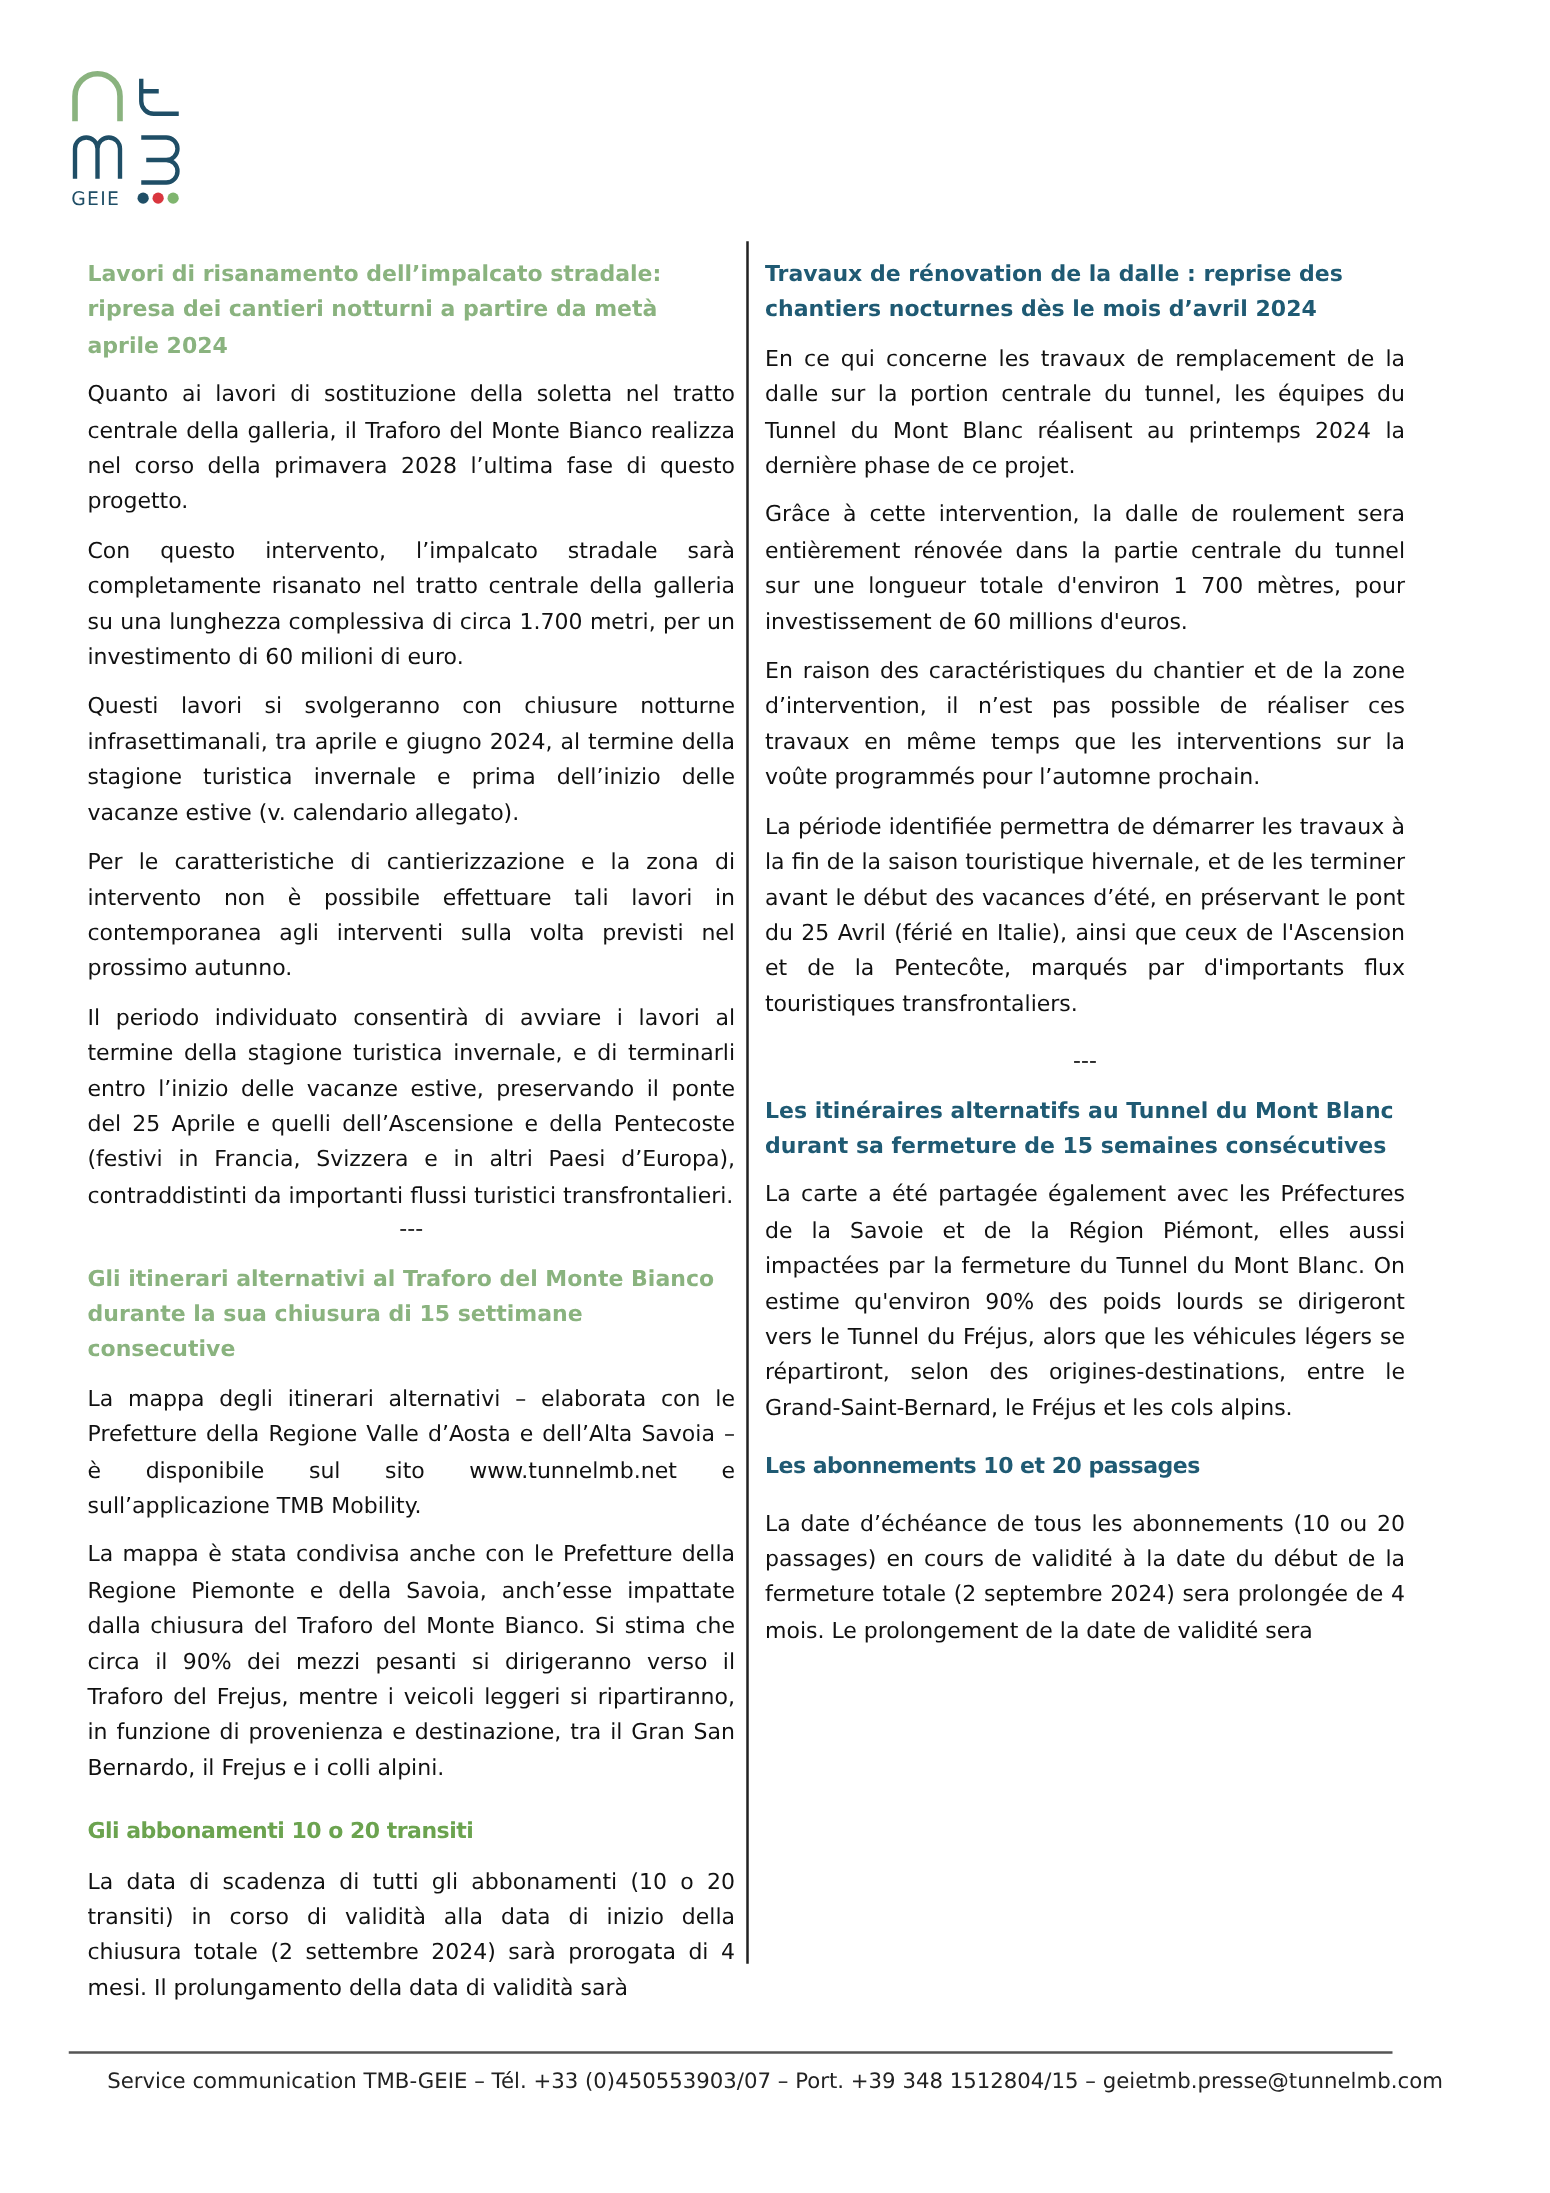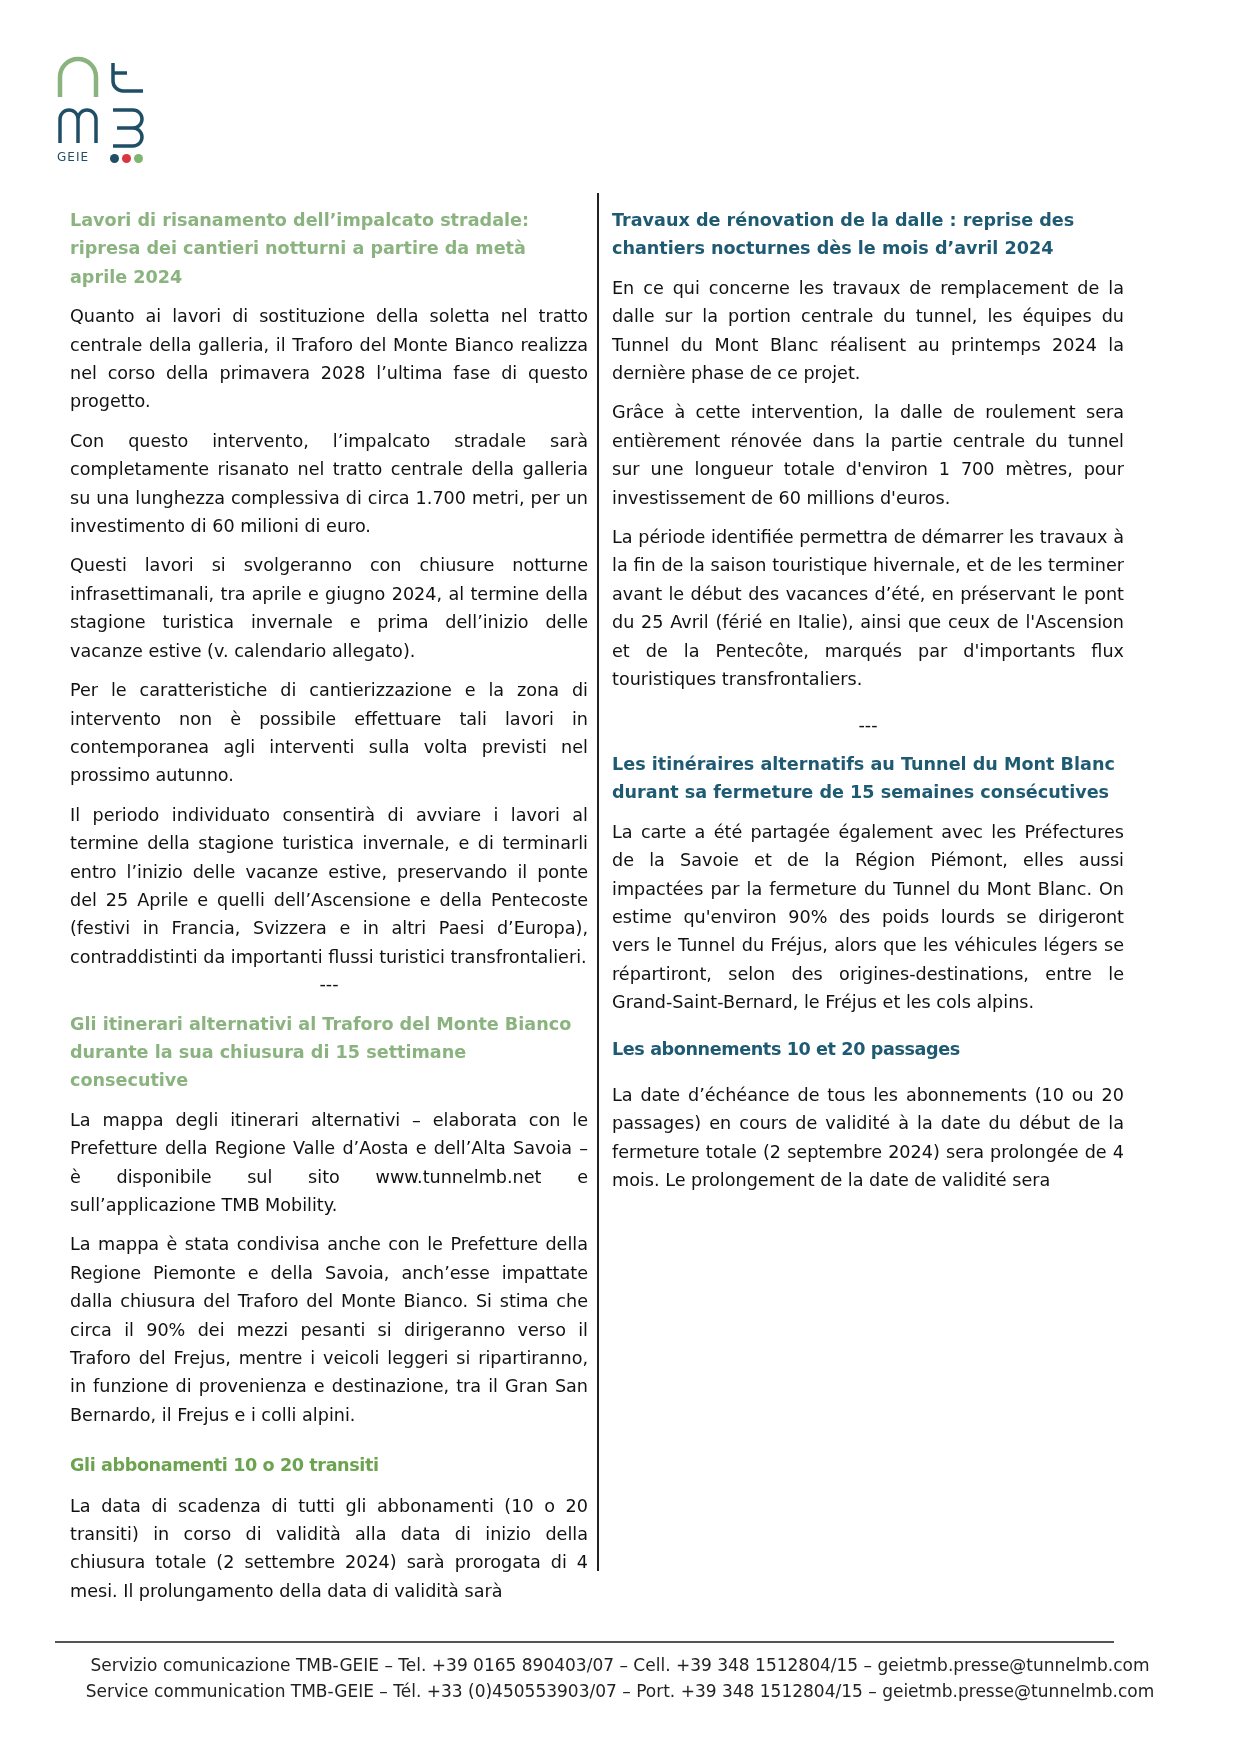--- a/index.html
+++ b/index.html
@@ -1,20 +1,20 @@
 <!DOCTYPE html>
 <html><head>
 <meta charset="utf-8">
 <style>
   html, body { margin:0; padding:0; background:#ffffff; }
   body { width:1240px; height:1754px; position:relative; overflow:hidden;
          font-family:"DejaVu Sans", sans-serif; color:#111; }
   .logo { position:absolute; left:55px; top:55px; width:100px; height:115px; }
   .logo svg { display:block; }
-  .logo-text { position:absolute; left:2px; top:95px; font-size:12px; letter-spacing:1px;
+  .logo-text { position:absolute; left:2px; top:95px; font-size:15px; letter-spacing:1px;
                color:#1f4e66; font-family:"DejaVu Sans", sans-serif; }
   .dot { position:absolute; top:99px; width:9px; height:9px; border-radius:50%; }
   .divider { position:absolute; left:597px; top:193px; width:1.5px; height:1378px; background:#222; }
   .col { position:absolute; top:206px; font-size:17.6px; line-height:28.4px; }
   .col.left { left:70px; width:518px; }
   .col.right { left:612px; width:512px; }
   .h { font-weight:bold; margin:0 0 11px 0; font-size:17.6px; line-height:28.4px; }
   .h.it { color:#8ab37f; }
   .h.it2 { color:#6ba34f; letter-spacing:-0.4px; }
   .h.fr { color:#1f5a73; }
@@ -62,27 +62,27 @@
   <p class="p">La mappa è stata condivisa anche con le Prefetture della Regione Piemonte e della Savoia, anch’esse impattate dalla chiusura del Traforo del Monte Bianco. Si stima che circa il 90% dei mezzi pesanti si dirigeranno verso il Traforo del Frejus, mentre i veicoli leggeri si ripartiranno, in funzione di provenienza e destinazione, tra il Gran San Bernardo, il Frejus e i colli alpini.</p>
 
   <div class="h it2" style="margin-top:22px;">Gli abbonamenti 10 o 20 transiti</div>
   <p class="p" style="margin-top:12px;">La data di scadenza di tutti gli abbonamenti (10 o 20 transiti) in corso di validità alla data di inizio della chiusura totale (2 settembre 2024) sarà prorogata di 4 mesi. Il prolungamento della data di validità sarà</p>
 </div>
 
 <div class="col right">
   <div class="h fr">Travaux de rénovation de la dalle : reprise des chantiers nocturnes dès le mois d’avril 2024</div>
   <p class="p">En ce qui concerne les travaux de remplacement de la dalle sur la portion centrale du tunnel, les équipes du Tunnel du Mont Blanc réalisent au printemps 2024 la dernière phase de ce projet.</p>
   <p class="p"><span>Grâce à cette intervention, </span><b>la dalle de roulement sera entièrement rénovée dans la partie centrale du tunnel sur une longueur totale d'environ 1 700 mètres</b><span>, pour investissement de 60 millions d'euros.</span></p>
+  <p class="p"><b>En raison des caractéristiques du chantier et de la zone d’intervention, il n’est pas possible de réaliser ces travaux en même temps que les interventions sur la voûte programmés pour l’automne prochain.</b></p>
   <p class="p">La période identifiée permettra de démarrer les travaux à la fin de la saison touristique hivernale, et de les terminer avant le début des vacances d’été, en préservant le pont du 25 Avril (férié en Italie), ainsi que ceux de l'Ascension et de la Pentecôte, marqués par d'importants flux touristiques transfrontaliers.</p>
   <div class="sep" style="margin-top:17px;">---</div>
 
   <div class="h fr">Les itinéraires alternatifs au Tunnel du Mont Blanc durant sa fermeture de 15 semaines consécutives</div>
   <p class="p">La carte a été partagée également avec les Préfectures de la Savoie et de la Région Piémont, elles aussi impactées par la fermeture du Tunnel du Mont Blanc. On estime qu'environ 90% des poids lourds se dirigeront vers le Tunnel du Fréjus, alors que les véhicules légers se répartiront, selon des origines-destinations, entre le Grand-Saint-Bernard, le Fréjus et les cols alpins.</p>
 
   <div class="h fr" style="margin-top:18px;letter-spacing:-0.4px;">Les abonnements 10 et 20 passages</div>
   <p class="p" style="margin-top:18px;">La date d’échéance de tous les abonnements (10 ou 20 passages) en cours de validité à la date du début de la fermeture totale (2 septembre 2024) sera prolongée de 4 mois. Le prolongement de la date de validité sera</p>
 </div>
 
 <div class="footer-line"></div>
 <div class="footer">
-  <div>Servizio comunicazione TMB-GEIE – Tel. +39 0165 890403/07   – Cell.  +39 348 1512804/15 – geietmb.presse@tunnelmb.com</div>
   <div>Service communication TMB-GEIE – Tél. +33 (0)450553903/07 – Port. +39 348 1512804/15 – geietmb.presse@tunnelmb.com</div>
 </div>
 
 </body></html>

